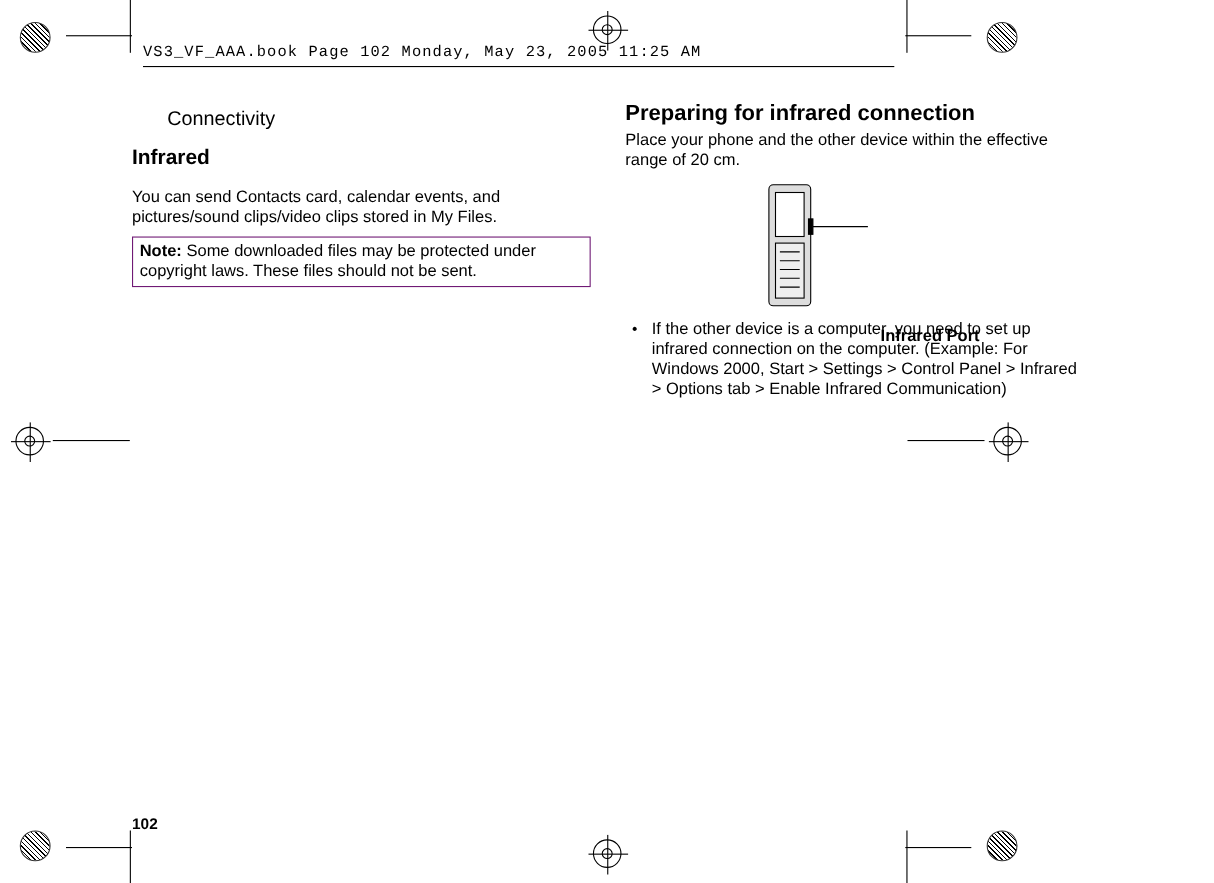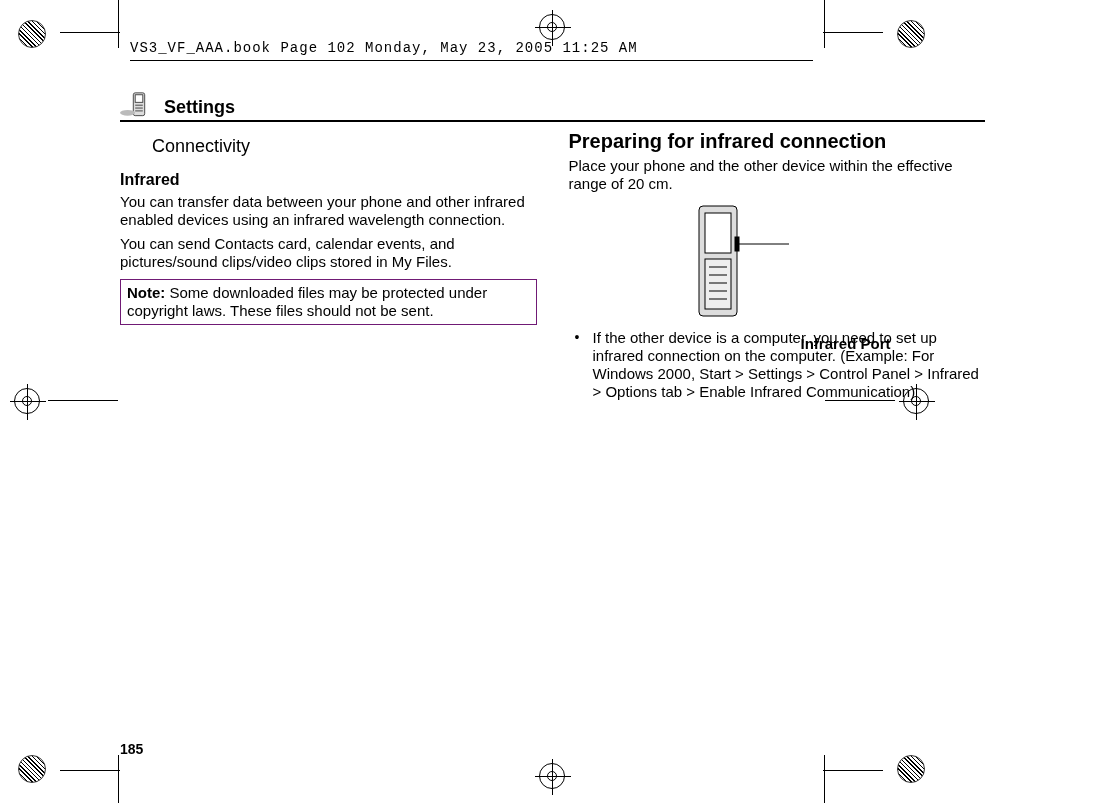--- a/index.html
+++ b/index.html
@@ -24,21 +24,21 @@
   
   .content { position:absolute; left:120px; top:90px; width:865px; height:620px; }
   .sec-head { display:flex; align-items:flex-end; border-bottom:2px solid #000; padding-bottom:2px; margin-bottom:8px; }
   .phone-icon { width:38px; height:28px; margin-right:6px; }
   .sec-title { font-weight:bold; font-size:18px; }
 
   .cols { display:flex; gap:32px; margin-top:2px; }
   .col { flex:1; min-width:0; }
 
   h1.page-title { font-size:18px; font-weight:normal; margin:6px 0 14px 32px; }
-  h2.sub { font-size:16px; font-weight:bold; margin:2px 0 4px 0; }
+  h2.sub { font-size:19px; font-weight:bold; margin:2px 0 16px 0; }
   p.body { font-size:15px; line-height:1.2; margin:2px 0 6px 0; }
 
   .note-box { border:1px solid #701a75; padding:4px 6px; font-size:15px; line-height:1.2; margin-top:8px; }
   .note-box b { font-weight:bold; }
 
   h3.para-head { font-size:20px; font-weight:bold; margin:0 0 4px 0; }
   ul.bullets { list-style:none; padding:0; margin:4px 0; }
   ul.bullets li { font-size:15px; line-height:1.2; padding-left:24px; position:relative; margin:2px 0 6px 0; }
   ul.bullets li::before { content:"•"; position:absolute; left:6px; font-size:14px; }
 
@@ -93,42 +93,26 @@
       <div class="reg-cross-h"></div>
       <div class="reg-cross-v"></div>
   </div>
 
   <div class="run-head">
     <span class="txt">VS3_VF_AAA.book  Page 102  Monday, May 23, 2005  11:25 AM</span>
     <div class="line"></div>
   </div>
 
   <div class="content">
-    <div class="sec-head">
-      <span class="phone-icon">
-        <svg viewBox="0 0 40 30">
-            <g fill="none" stroke="#444" stroke-width="1">
-          <rect x="14" y="3" width="12" height="24" rx="2" fill="#ddd"></rect>
-          <rect x="16" y="5" width="8" height="8" fill="#fff"></rect>
-          <line x1="16" y1="16" x2="24" y2="16"></line>
-              <line x1="16" y1="19" x2="24" y2="19"></line>
-              <line x1="16" y1="22" x2="24" y2="22"></line>
-          <ellipse cx="8" cy="24" rx="8" ry="3" fill="#bbb" stroke="none"></ellipse>
-        </g>
-          </svg>
-      </span>
-      <span class="sec-title">Settings</span>
-    </div>
 
     <div class="cols">
 
       <div class="col">
         <h1 class="page-title">Connectivity</h1>
         <h2 class="sub">Infrared</h2>
-        <p class="body">You can transfer data between your phone and other infrared enabled devices using an infrared wavelength connection.</p>
         <p class="body">You can send Contacts card, calendar events, and pictures/sound clips/video clips stored in My Files.</p>
         <div class="note-box">
           <b>Note:</b><span> Some downloaded files may be protected under copyright laws. These files should not be sent.</span>
         </div>
       </div>
 
       <div class="col" style="position:relative;">
         <h3 class="para-head">Preparing for infrared connection</h3>
         <p class="body">Place your phone and the other device within the effective range of 20 cm.</p>
 
@@ -151,14 +135,14 @@
         </div>
         <div class="ir-label" style="left:232px; top:172px;">Infrared Port</div>
 
         <ul class="bullets">
           <li>If the other device is a computer, you need to set up infrared connection on the computer. (Example: For Windows 2000, Start &gt; Settings &gt; Control Panel &gt; Infrared &gt; Options tab &gt; Enable Infrared Communication)</li>
         </ul>
       </div>
     </div>
   </div>
 
-  <div class="page-num">185</div>
+  <div class="page-num">102</div>
 </div>
 
 </body></html>

